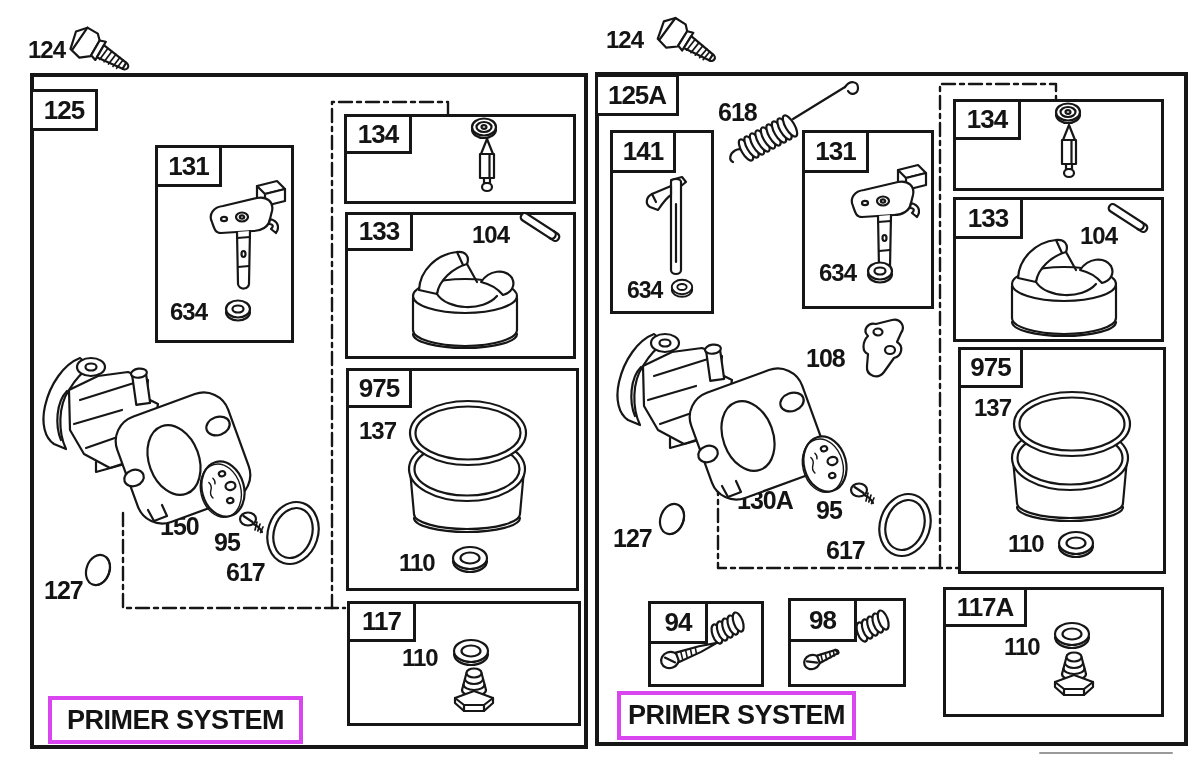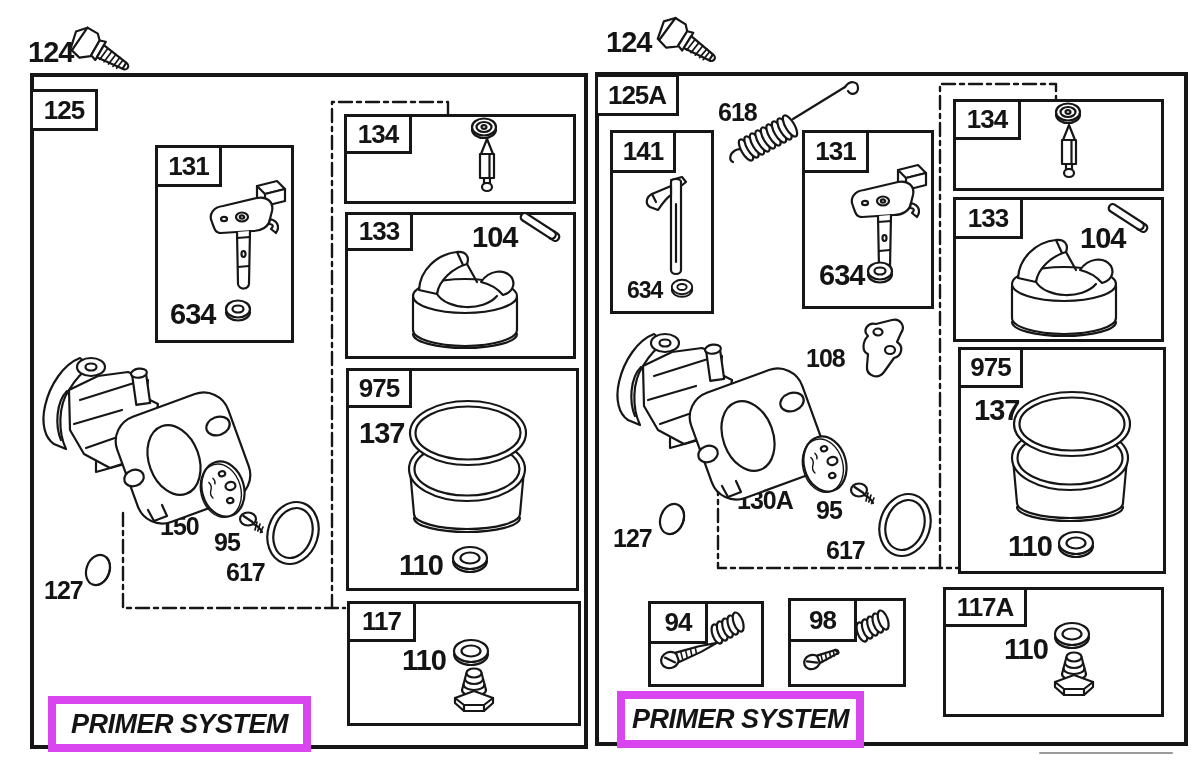--- a/index.html
+++ b/index.html
@@ -3,25 +3,25 @@
 <meta charset="utf-8">
 <style>
   html,body{margin:0;padding:0;background:#e8e8e8;}
   .page{position:relative;width:1200px;height:783px;background:#fff;
         font-family:"Liberation Sans",sans-serif;color:#141414;overflow:hidden;}
   .panel{position:absolute;border:4px solid #161616;background:transparent;}
   .pbox{position:absolute;border:3px solid #161616;background:transparent;}
   .idtag{position:absolute;left:-3px;top:-3px;border:3px solid #161616;background:#fff;
          display:flex;align-items:center;justify-content:center;
          font-weight:700;letter-spacing:-1px;}
-  .systag{position:absolute;border:8px solid #d946ef;background:#fff;
+  .systag{position:absolute;border:4px solid #d946ef;background:#fff;
           display:flex;align-items:center;justify-content:center;
-          font-weight:700;font-size:27px;letter-spacing:-0.5px;font-style:italic;}
+          font-weight:700;font-size:27px;letter-spacing:-0.5px;}
   .pn{position:absolute;font-weight:700;letter-spacing:-1px;line-height:1;}
-  .fs23{font-size:23px}.fs24{font-size:29px}.fs25{font-size:25px}.fs26{font-size:26px}
+  .fs23{font-size:23px}.fs24{font-size:24px}.fs25{font-size:25px}.fs26{font-size:26px}
   .art{position:absolute;left:0;top:0;pointer-events:none;}
 </style>
 </head>
 <body>
 
 <div class="page">
 
   <span class="pn fs24" style="left:28px;top:38px">124</span>
   <div class="panel" id="panel-primer" style="left:30px;top:73px;width:550px;height:668px"></div>
   <div class="idtag fs26" style="left:30px;top:89px;width:62px;height:36px">

